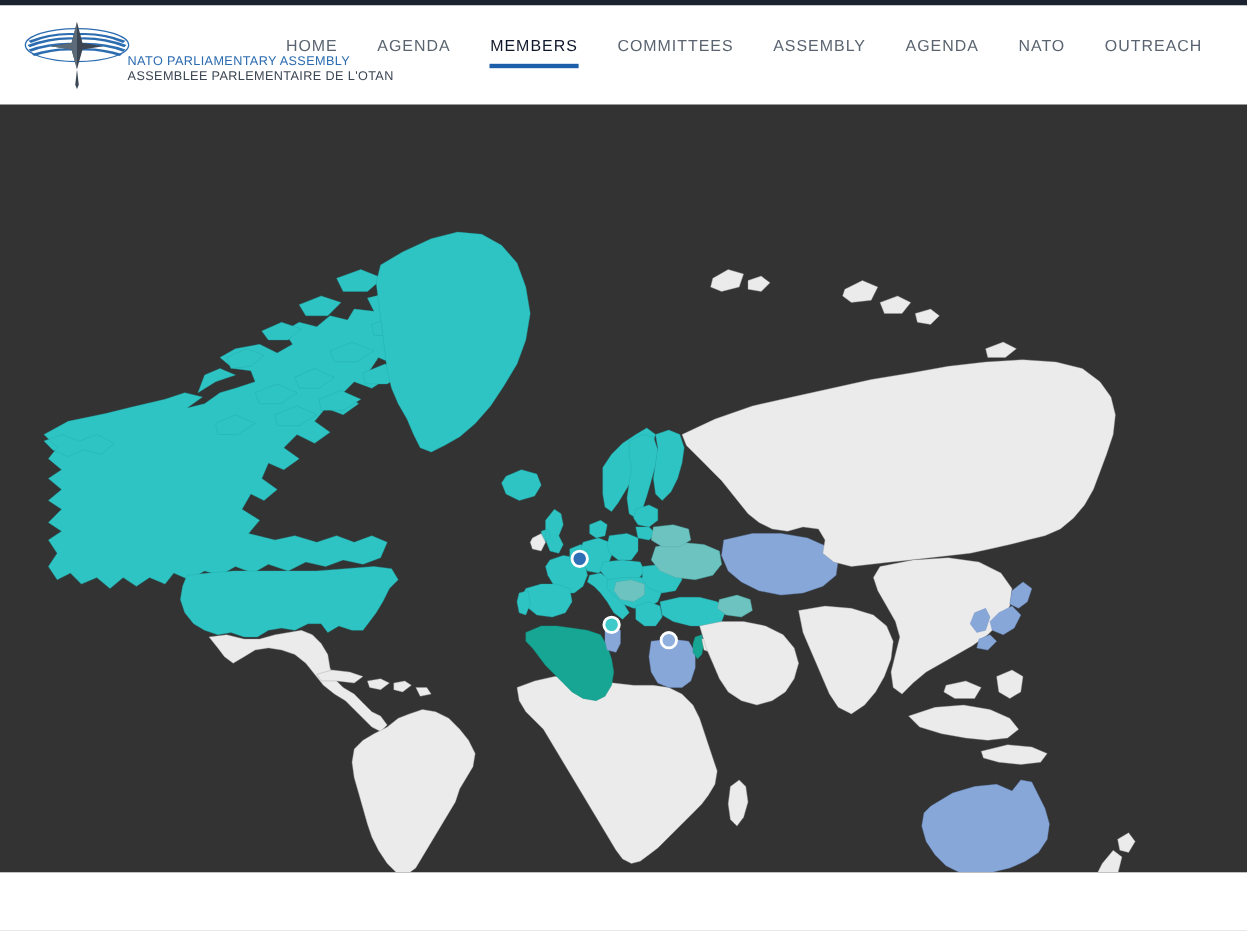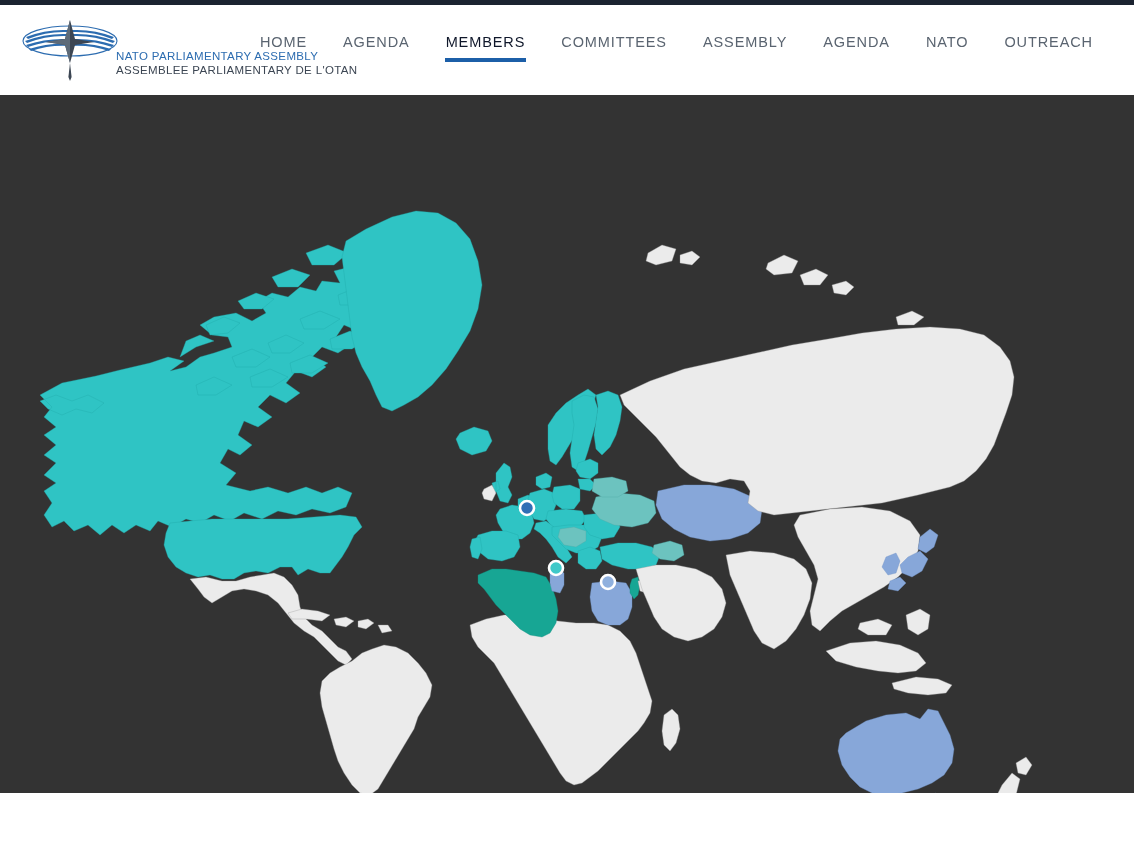--- a/index.html
+++ b/index.html
@@ -141,21 +141,21 @@
         </g>
         <g>
           <path d="M52 1 L57 20 L76 23 L57 26 L52 44 L47 26 L28 23 L47 20 Z" fill="#3c4653"></path>
           <path d="M52 1 L52 44 L47 26 L28 23 L47 20 Z" fill="#5d6a78"></path>
           <path d="M52 44 L53.6 58 L52 62 L50.4 58 Z" fill="#3c4653"></path>
         </g>
       </svg>
     </span>
     <span class="brand-text">
       <span class="brand-line1">NATO PARLIAMENTARY ASSEMBLY</span>
-      <span class="brand-line2">ASSEMBLEE PARLIAMENTARY DE L'OTAN</span>
+      <span class="brand-line2">ASSEMBLEE PARLEMENTAIRE DE L'OTAN</span>
     </span>
   </a>
 
   <nav class="nav">
     <a class="nav-item" href="#">HOME</a>
     <a class="nav-item" href="#">AGENDA</a>
     <a class="nav-item active" href="#">MEMBERS</a>
     <a class="nav-item" href="#">COMMITTEES</a>
     <a class="nav-item" href="#">ASSEMBLY</a>
     <a class="nav-item" href="#">AGENDA</a>

